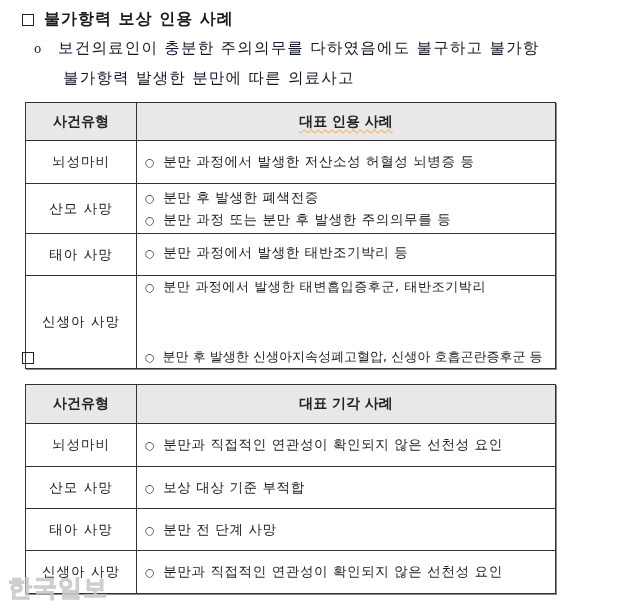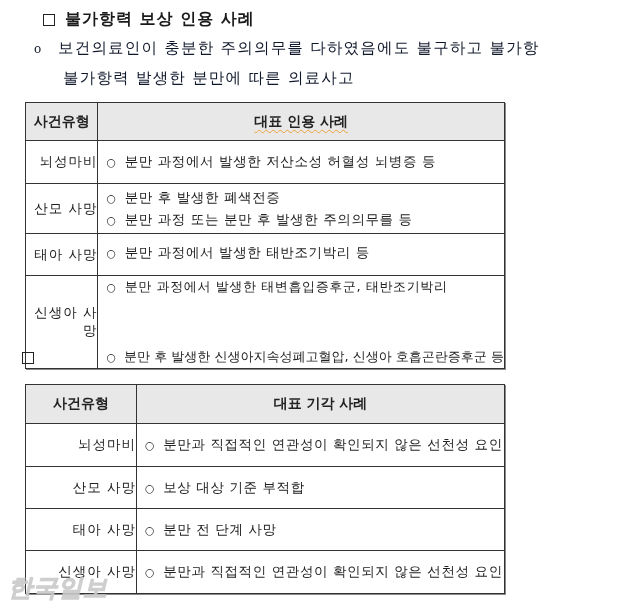--- a/index.html
+++ b/index.html
@@ -19,48 +19,47 @@
     border: 1.3px solid #222; margin-right: 10px; box-sizing: border-box;
   }
   .para {
     position: absolute; left: 34px; width: 570px;
     font-family: "DejaVu Serif", "Liberation Serif", serif;
     font-size: 15.5px; line-height: 29px; letter-spacing: 1.2px; color: #0f172a;
   }
   .para .bullet { display: inline-block; width: 24px; font-size: 12px; }
   .para .line2 { padding-left: 29px; display: block; }
   table.cases {
-    position: absolute; left: 25px; width: 480px;
+    position: absolute; left: 25px; width: 531px;
     border-collapse: collapse;
     font-size: 13.5px; color: #222;
     box-shadow: 1px 1px 0 #888;
   }
   table.cases th, table.cases td {
     border: 1.2px solid #333; padding: 0; vertical-align: middle;
   }
   table.cases th {
     background: #e8e8e8; font-weight: bold; text-align: center; font-size: 14px;
   }
-  table.cases td.type { text-align: right; width: 110px; letter-spacing: 1px; }
+  table.cases td.type { text-align: center; width: 110px; letter-spacing: 1px; }
   table.cases td.desc { padding-left: 8px; letter-spacing: 0.6px; }
   .item { white-space: nowrap; line-height: 21px; }
   .item .o { font-size: 11px; margin-right: 8px; }
   .squiggle { text-decoration: underline wavy #e8a23a; text-decoration-thickness: 1px; text-underline-offset: 3px; margin-top: 16px; }
   .watermark {
     position: absolute; left: 8px; top: 572px;
     font-size: 24px; font-weight: bold; color: transparent;
     -webkit-text-stroke: 1px #c9c9c9; letter-spacing: 1px;
     opacity: 0.9;
-    font-style: italic;
   }
 </style>
 </head>
 <body>
 
-<div class="heading" style="top:9px;margin-left:21px;">
+<div class="heading" style="top:9px;">
   <span class="checkbox"></span>
   <span>불가항력 보상 인용 사례</span>
 </div>
 
 <div class="para" style="top:34px;">
   <span class="bullet">o</span><span>보건의료인이 충분한 주의의무를 다하였음에도 불구하고 불가항</span>
   <span class="line2">불가항력 발생한 분만에 따른 의료사고</span>
 </div>
 
 <table class="cases" style="top:102px;">

